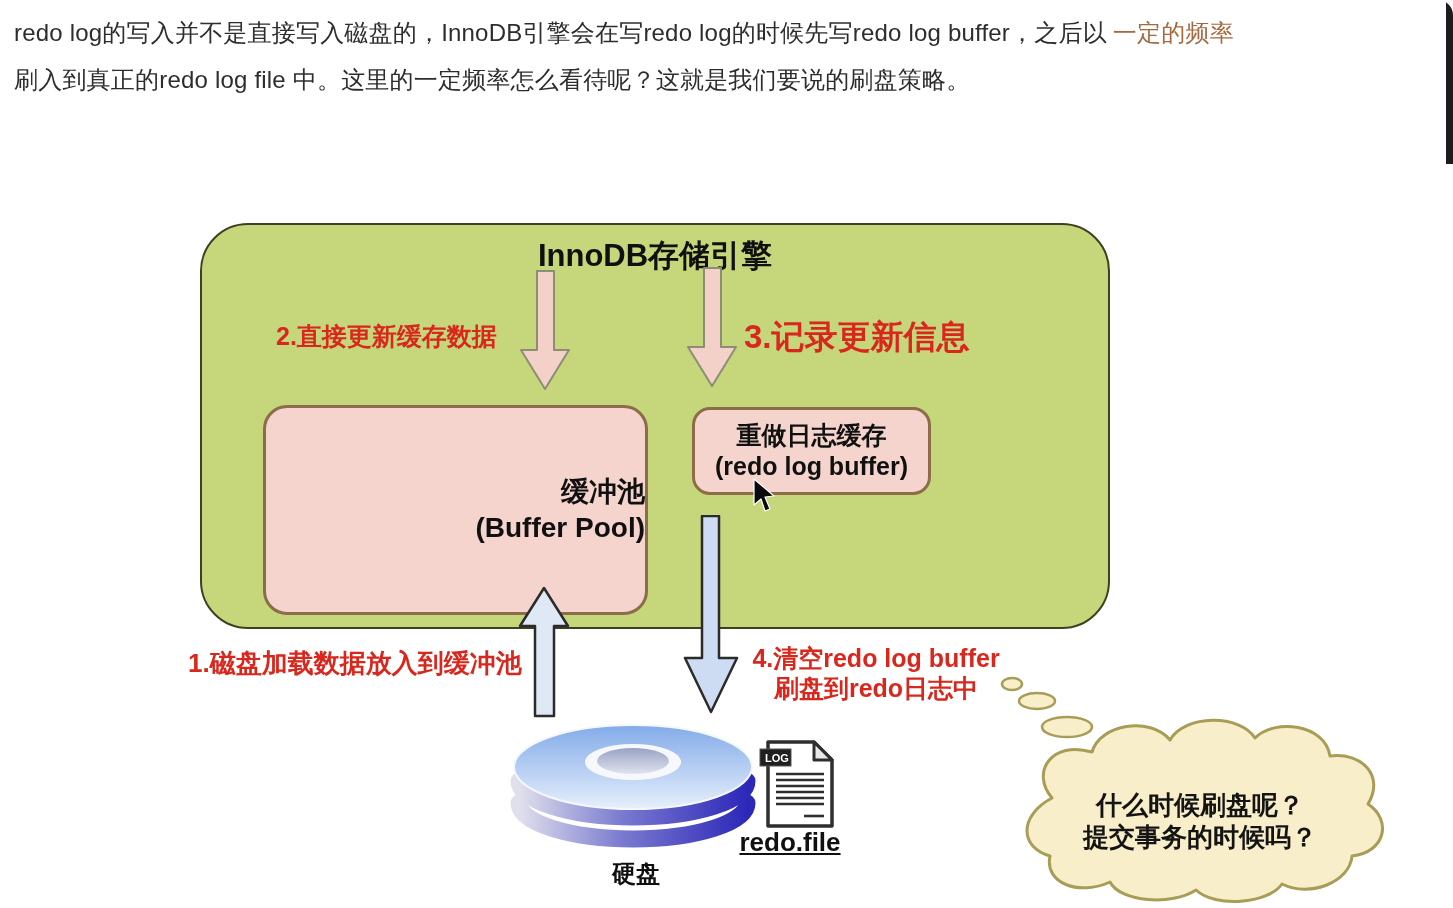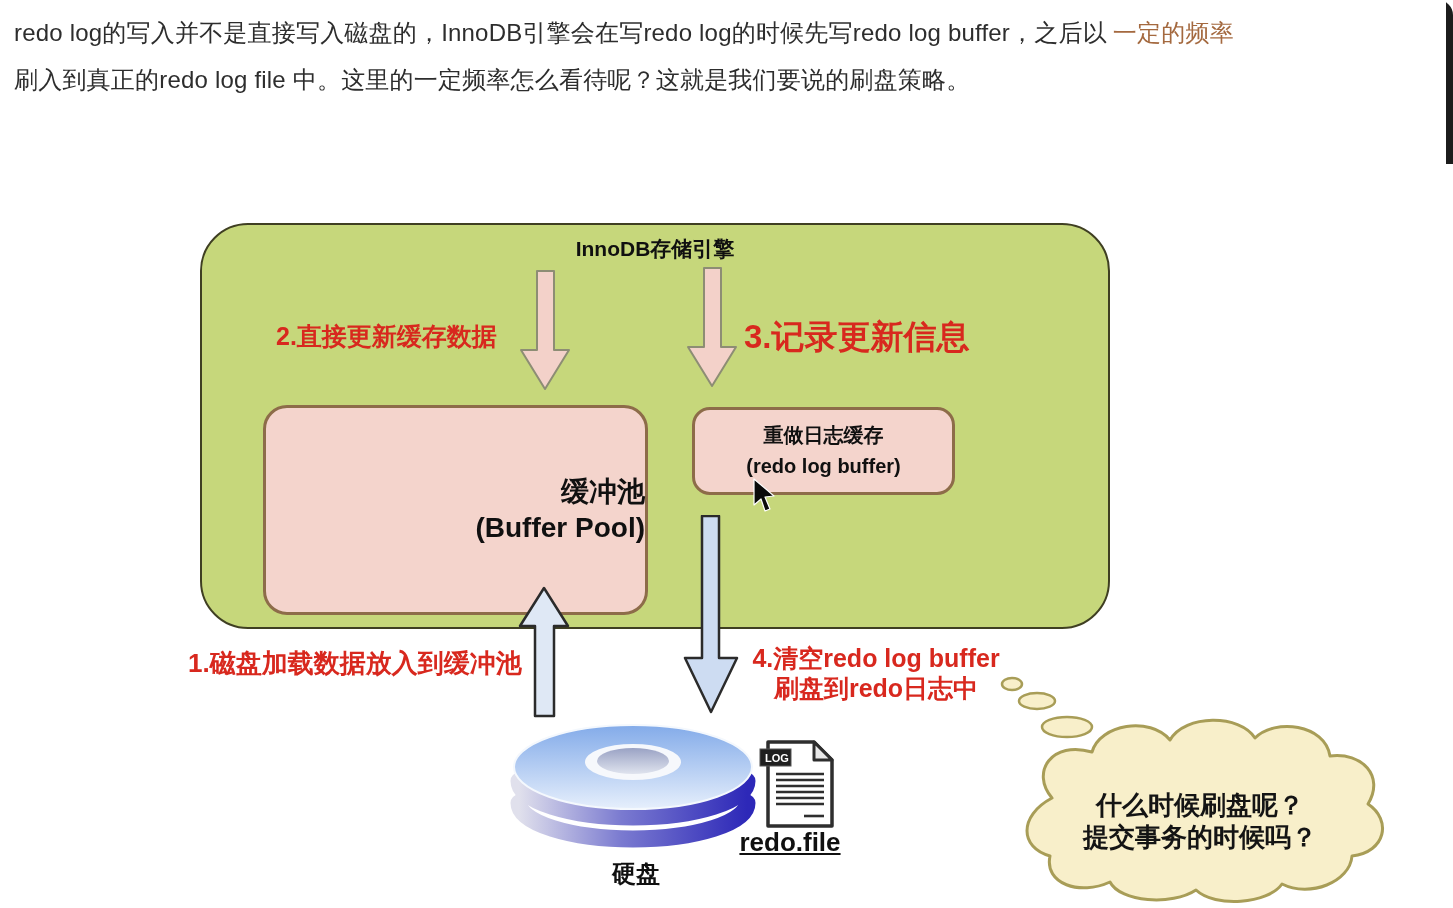--- a/index.html
+++ b/index.html
@@ -16,26 +16,26 @@
   body{font-family:"Liberation Sans","DejaVu Sans",sans-serif;}
   #canvas{position:relative;width:1453px;height:908px;background:#ffffff;overflow:hidden;border-radius:15px;}
   .abs{position:absolute;}
   .para{position:absolute;left:14px;top:9px;width:1430px;font-size:24px;line-height:47px;
         color:var(--text-color);letter-spacing:0.2px;}
   .para .hl{color:var(--highlight-color);margin-left:6px;}
   .scroll-strip{position:absolute;left:1446px;top:0;width:7px;height:164px;background:var(--dark-strip);}
   .engine-box{position:absolute;left:200px;top:223px;width:910px;height:406px;
               background:var(--engine-bg);border:2px solid var(--engine-border);border-radius:48px;}
   .engine-title{position:absolute;left:200px;top:235px;width:910px;text-align:center;
-                font-size:21px;font-weight:bold;color:#101010;}
+                font-size:31px;font-weight:bold;color:#101010;}
   .pbox{position:absolute;background:var(--box-bg);border:3px solid var(--box-border);
         display:flex;flex-direction:column;align-items:center;justify-content:center;
         color:#101010;font-weight:bold;text-align:center;}
   .bp{left:263px;top:405px;width:385px;height:210px;border-radius:24px;font-size:28px;line-height:36px;align-items:flex-end;}
-  .rb{left:692px;top:407px;width:263px;height:88px;border-radius:18px;font-size:20px;line-height:31px;}
+  .rb{left:692px;top:407px;width:239px;height:88px;border-radius:18px;font-size:25px;line-height:31px;}
   .rlabel{position:absolute;color:var(--red-label);font-weight:bold;white-space:nowrap;}
   .l2{left:276px;top:320px;font-size:25px;}
   .l3{left:744px;top:315px;font-size:33px;}
   .l1{left:188px;top:646px;font-size:26px;text-align:right;}
   .l4{left:748px;top:643px;width:256px;font-size:25px;line-height:30px;text-align:center;white-space:nowrap;}
   .disk-label{position:absolute;left:594px;top:858px;width:84px;text-align:center;
               font-size:24px;font-weight:bold;color:#101010;}
   .file-label{position:absolute;left:728px;top:827px;width:124px;text-align:center;
               font-size:26px;font-weight:bold;color:#101010;text-decoration:underline;}
   .bubble-text{position:absolute;left:1030px;top:789px;width:340px;text-align:center;

